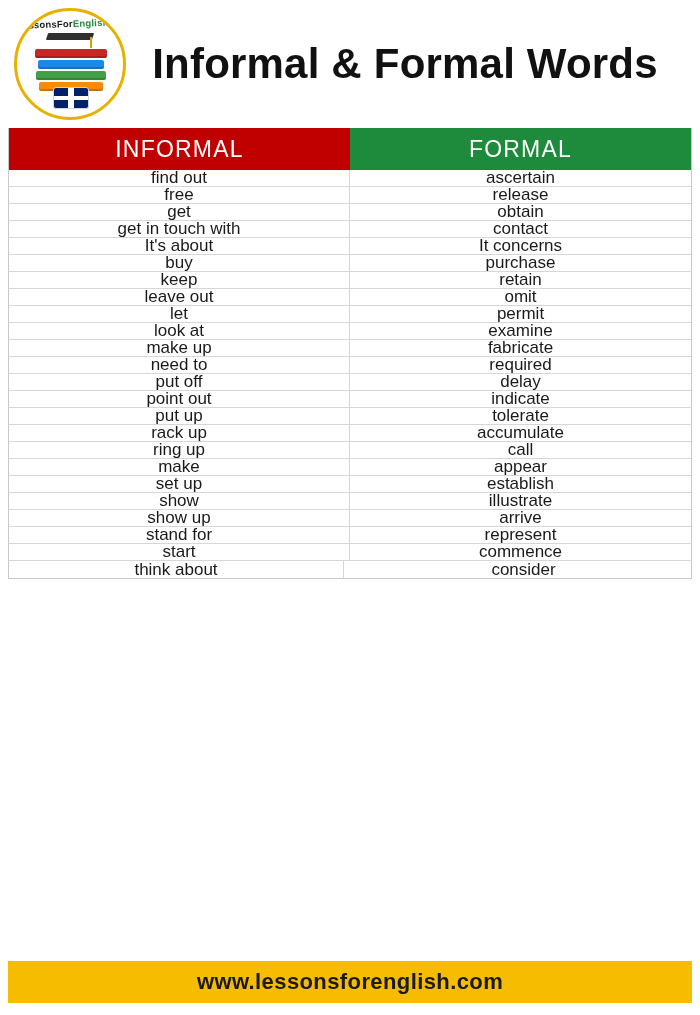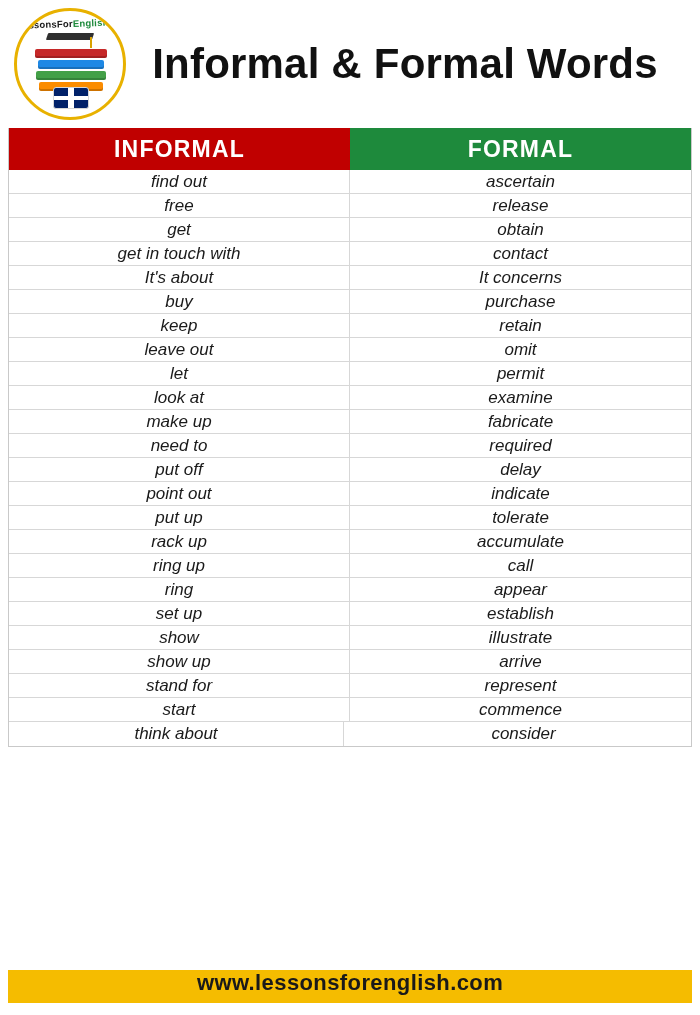--- a/index.html
+++ b/index.html
@@ -113,56 +113,55 @@
     border-top: none;
   }
   .thead {
     display: flex;
     height: 42px;
   }
   .th {
     flex: 1 1 50%;
     color: #ffffff;
     font-size: 23px;
-    font-weight: bold;
+    font-weight: normal;
     letter-spacing: 1.2px;
     display: flex;
     align-items: center;
     justify-content: center;
   }
   .th-informal { background: #c00000; }
   .th-formal { background: #1e8a3c; }
 
   .row {
     display: flex;
-    height: 24px;
+    height: 17px;
     border-bottom: 1px solid #d7d7d7;
-    font-style: italic;
   }
   .row:last-child { border-bottom: none; gap: 12px; }
   .cell {
     flex: 1 1 50%;
     display: flex;
     align-items: center;
     justify-content: center;
     font-size: 17px;
     color: #1a1a1a;
   }
   .cell-informal { border-right: 1px solid #d7d7d7; }
 
   
   .footer {
     position: absolute;
     left: 8px;
     right: 8px;
     bottom: 12px;
-    height: 33px;
+    height: 42px;
     background: #f5bc00;
     display: flex;
-    align-items: flex-start;
+    align-items: center;
     justify-content: center;
   }
   .footer-text {
     font-size: 22px;
     font-weight: bold;
     color: #1a1a1a;
     letter-spacing: .4px;
   }
 </style>
 </head>
@@ -258,21 +257,21 @@
         </div>
         <div class="row">
           <div class="cell cell-informal">rack up</div>
           <div class="cell cell-formal">accumulate</div>
         </div>
         <div class="row">
           <div class="cell cell-informal">ring up</div>
           <div class="cell cell-formal">call</div>
         </div>
         <div class="row">
-          <div class="cell cell-informal">ring</div>
+          <div class="cell cell-informal">make</div>
           <div class="cell cell-formal">appear</div>
         </div>
         <div class="row">
           <div class="cell cell-informal">set up</div>
           <div class="cell cell-formal">establish</div>
         </div>
         <div class="row">
           <div class="cell cell-informal">show</div>
           <div class="cell cell-formal">illustrate</div>
         </div>

